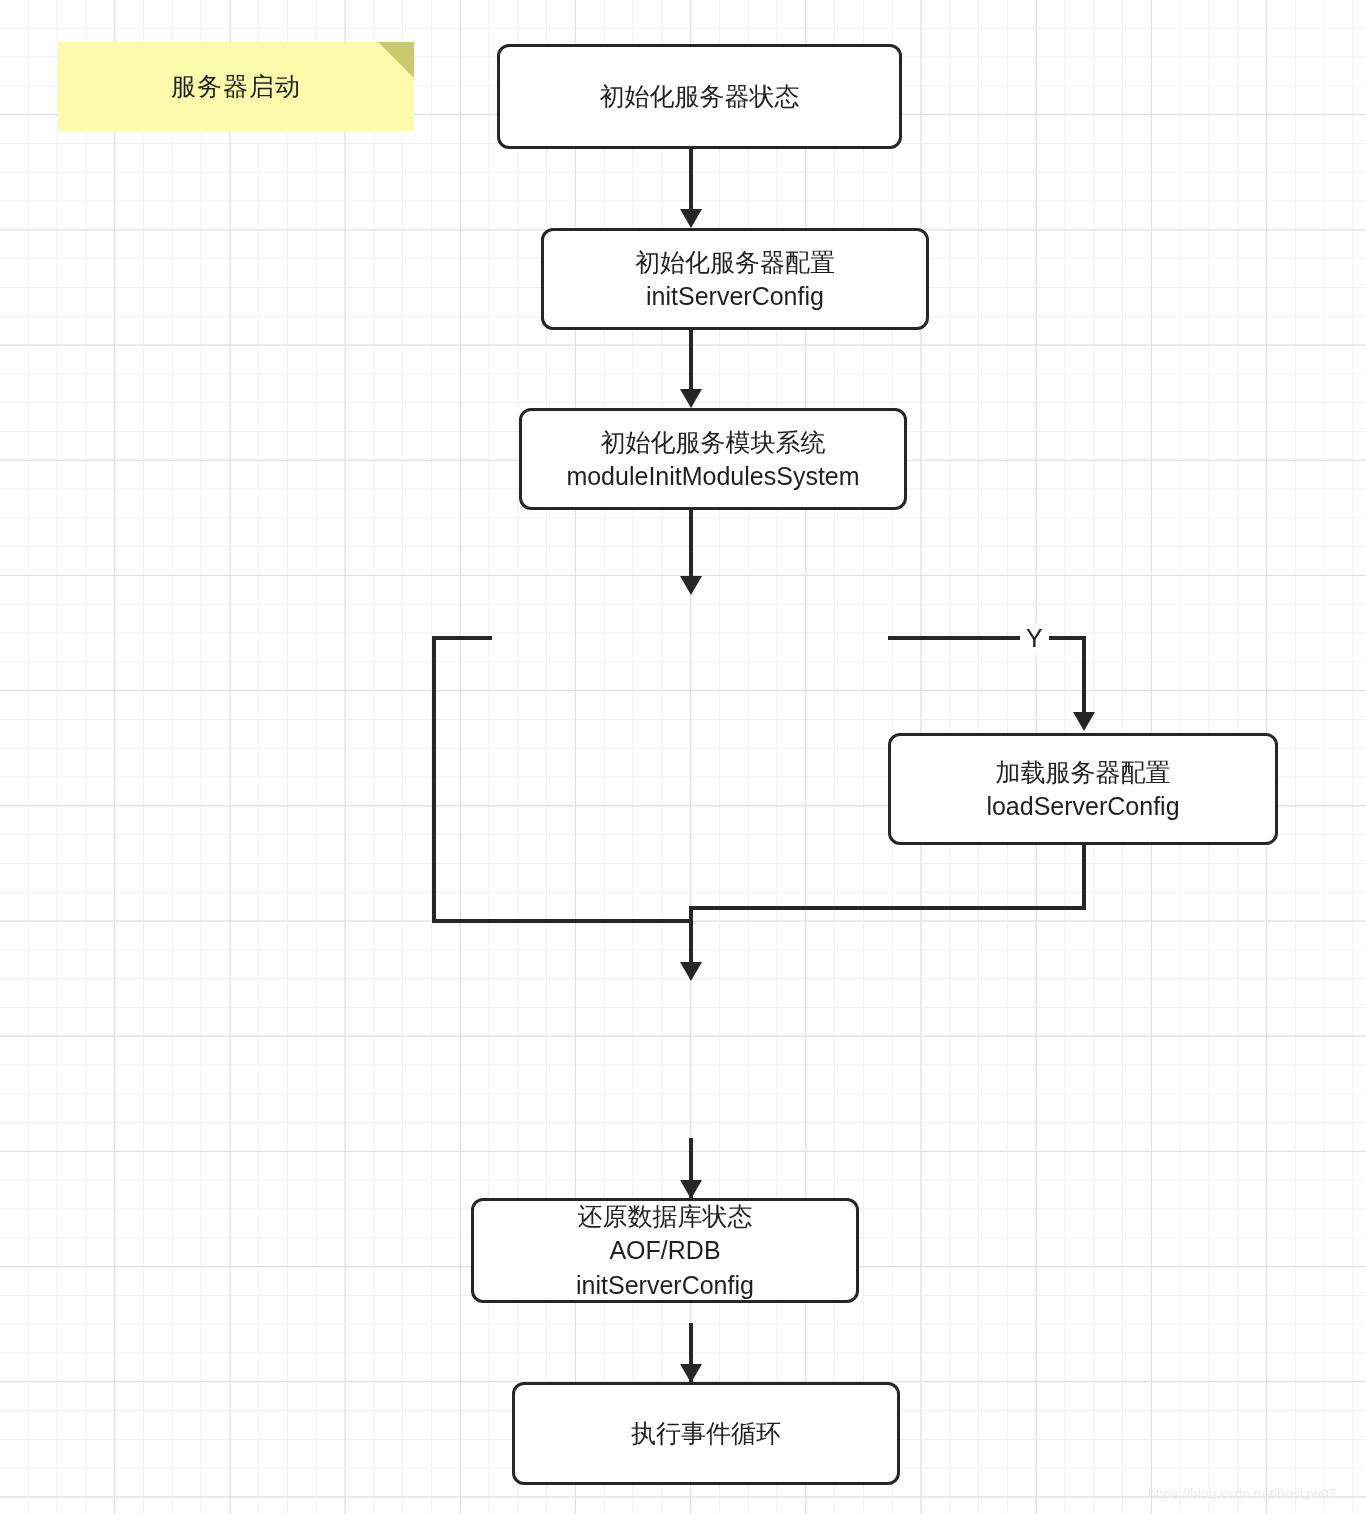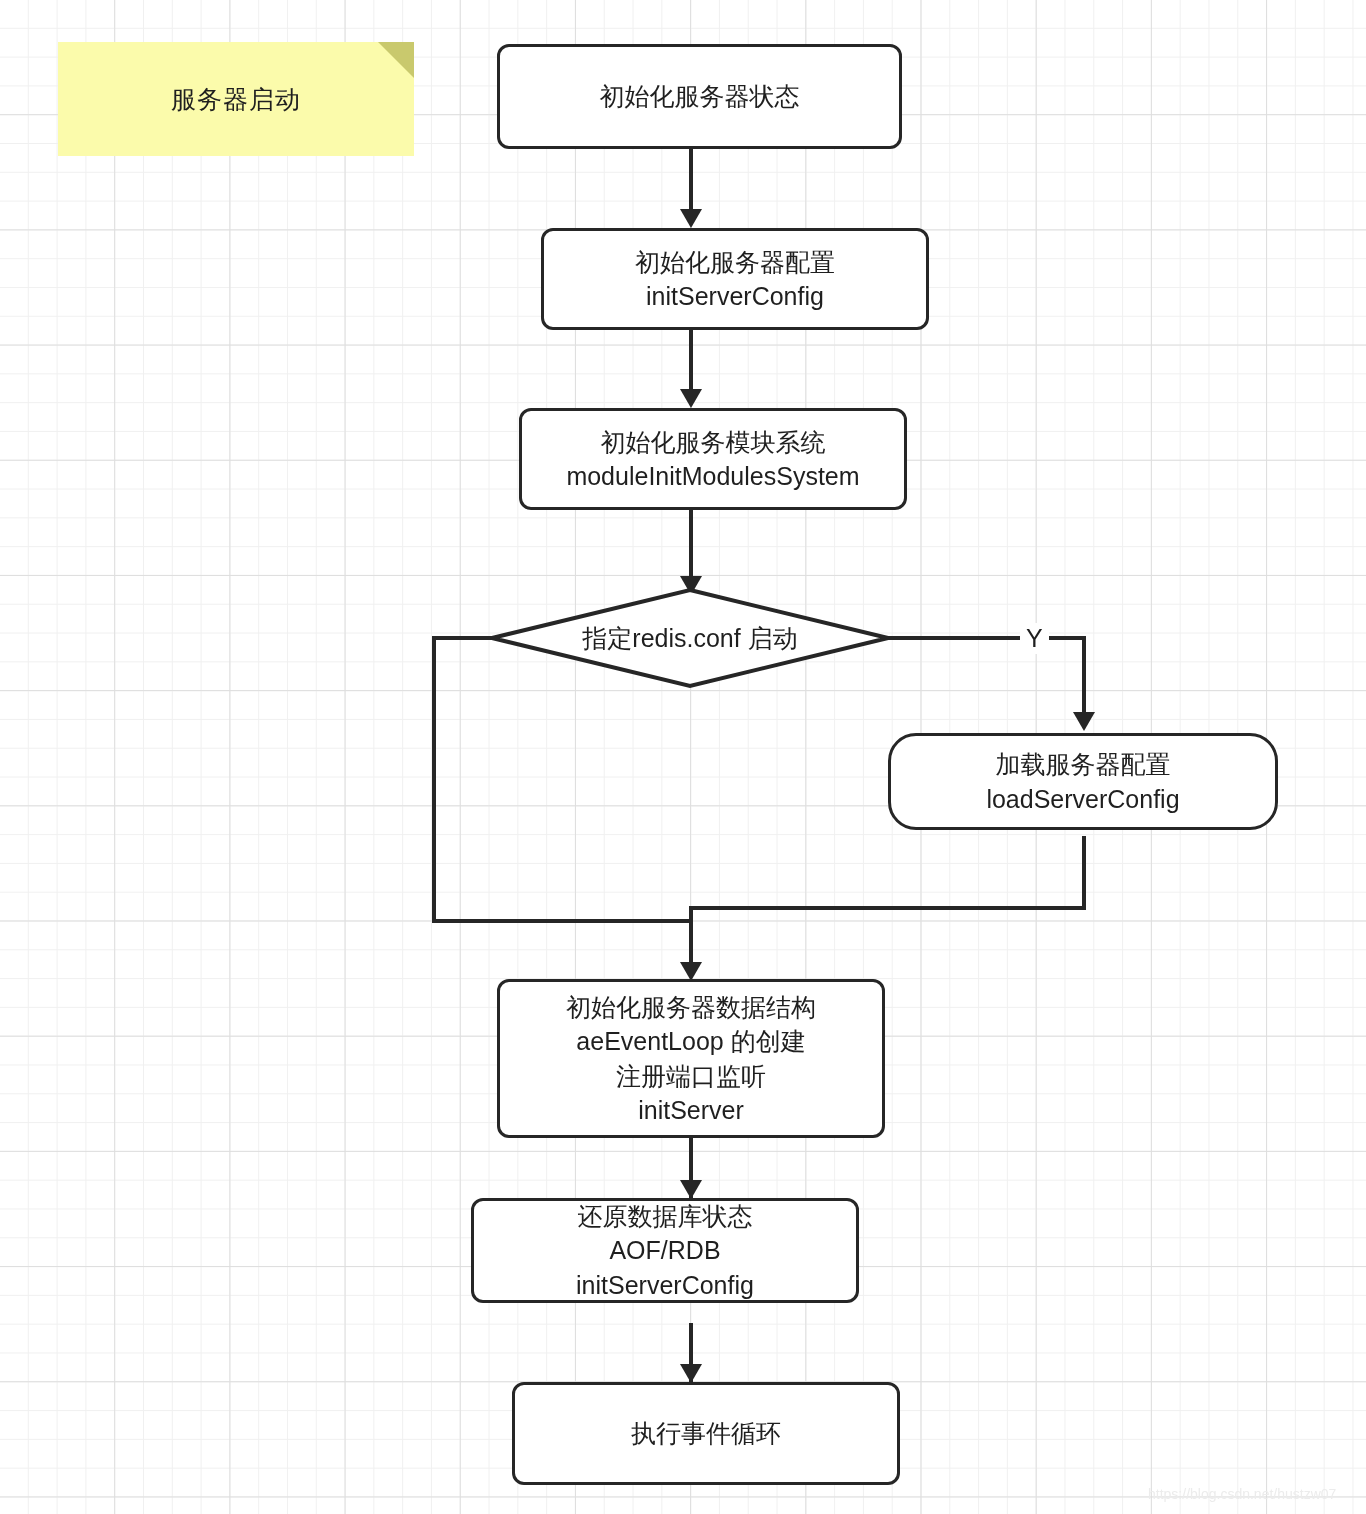--- a/index.html
+++ b/index.html
@@ -125,21 +125,21 @@
     white-space: nowrap;
     z-index: 5;
     user-select: none;
   }
 </style>
 </head>
 <body>
 
 <div id="canvas">
 
-  <div class="sticky" style="left:58px; top:42px; width:356px; height:114px; background:#fbfbab;">
+  <div class="sticky" style="left:58px; top:42px; width:356px; height:89px; background:#fbfbab;">
     <span class="fold"></span>
     <span>服务器启动</span>
   </div>
 
   <div class="node" style="left:497px; top:44px; width:405px; height:105px;">
     <span class="ln">初始化服务器状态</span>
   </div>
 
   <div class="conn v" style="left:689px; top:149px; height:66px;"></div>
   <div class="arrowhead" style="left:680px; top:209px;"></div>
@@ -153,53 +153,41 @@
   <div class="arrowhead" style="left:680px; top:389px;"></div>
 
   <div class="node" style="left:519px; top:408px; width:388px; height:102px;">
     <span class="ln">初始化服务模块系统</span>
     <span class="ln">moduleInitModulesSystem</span>
   </div>
 
   <div class="conn v" style="left:689px; top:510px; height:72px;"></div>
   <div class="arrowhead" style="left:680px; top:576px;"></div>
 
-  <div class="diamond-wrap" style="left:490px; top:588px; width:400px; height:100px;">
-    <svg width="400" height="100" viewBox="0 0 400 100">
-      <polygon points="200,2 398,50 200,98 2,50" fill="#ffffff" stroke="#262626" stroke-width="4" stroke-linejoin="miter"></polygon>
-    </svg>
-    <div class="diamond-label">指定redis.conf 启动</div>
-  </div>
 
   <div class="conn h" style="left:888px; top:636px; width:198px;"></div>
   <div class="conn v" style="left:1082px; top:636px; height:80px;"></div>
   <div class="arrowhead" style="left:1073px; top:712px;"></div>
   <div class="edge-label" style="left:1020px; top:623px;">Y</div>
 
-  <div class="node" style="left:888px; top:733px; width:390px; height:97px;border-radius:28px;">
+  <div class="node" style="left:888px; top:733px; width:390px; height:112px;">
     <span class="ln">加载服务器配置</span>
     <span class="ln">loadServerConfig</span>
   </div>
 
   <div class="conn v" style="left:1082px; top:836px; height:74px;"></div>
   <div class="conn h" style="left:689px; top:906px; width:397px;"></div>
 
   <div class="conn h" style="left:432px; top:636px; width:60px;"></div>
   <div class="conn v" style="left:432px; top:636px; height:287px;"></div>
   <div class="conn h" style="left:432px; top:919px; width:261px;"></div>
 
   <div class="conn v" style="left:689px; top:906px; height:62px;"></div>
   <div class="arrowhead" style="left:680px; top:962px;"></div>
 
-  <div class="node" style="left:497px; top:979px; width:388px; height:159px;">
-    <span class="ln">初始化服务器数据结构</span>
-    <span class="ln">aeEventLoop 的创建</span>
-    <span class="ln">注册端口监听</span>
-    <span class="ln">initServer</span>
-  </div>
 
   <div class="conn v" style="left:689px; top:1138px; height:62px;"></div>
   <div class="arrowhead" style="left:680px; top:1180px;"></div>
 
   <div class="node" style="left:471px; top:1198px; width:388px; height:105px;">
     <span class="ln">还原数据库状态</span>
     <span class="ln">AOF/RDB</span>
     <span class="ln">initServerConfig</span>
   </div>
 

